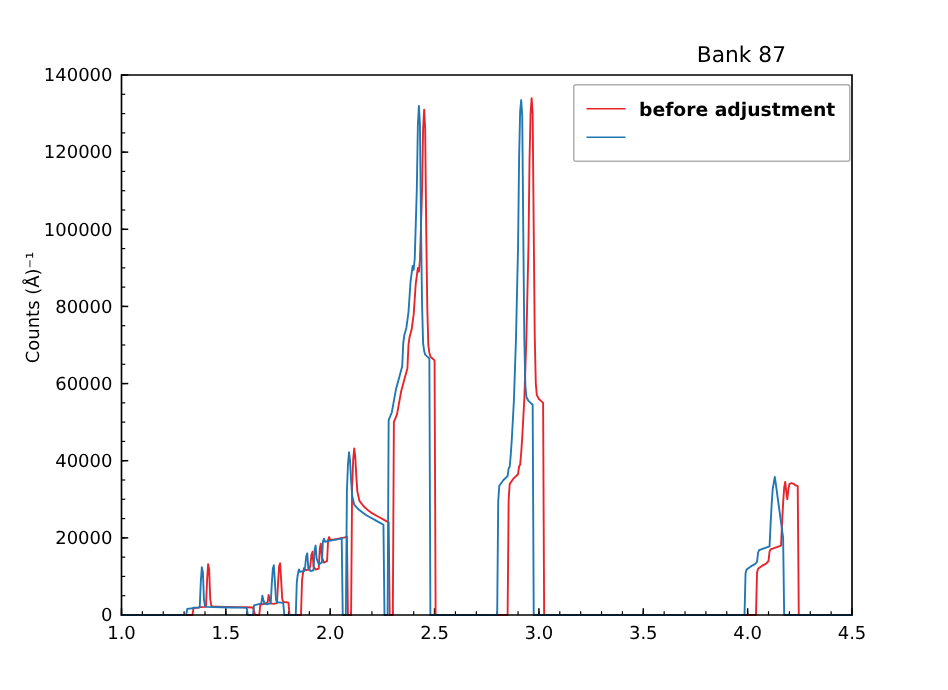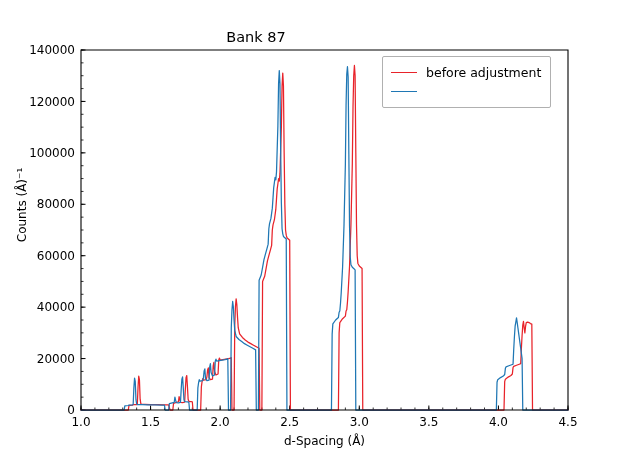--- a/index.html
+++ b/index.html
@@ -4,22 +4,22 @@
 <style>
   html,body{margin:0;padding:0;}
   body{
     width:632px;height:460px;
     background:#ffffff;
     font-family:"DejaVu Sans", sans-serif;
     overflow:hidden;
   }
   #figure{position:relative;width:632px;height:460px;}
   #plot-title{
-    position:absolute;left:0;top:29px;width:512px;
-    text-align:center;font-size:14.5px;color:#000;
+    position:absolute;left:12px;top:29px;width:512px;
+    text-align:right;font-size:14.5px;color:#000;
   }
   #axes-svg{position:absolute;left:0;top:0;}
   .tick-label{font-size:12px;fill:#000;font-family:"DejaVu Sans",sans-serif;}
   .axis-line{stroke:#000;stroke-width:1.1;fill:none;}
   .tick-mark{stroke:#000;stroke-width:1.0;}
   .minor-tick{stroke:#000;stroke-width:0.8;}
   #ylabel{
     position:absolute;left:-38px;top:198px;width:120px;
     text-align:center;font-size:12px;color:#000;
     transform:rotate(-90deg);transform-origin:center center;
@@ -28,32 +28,31 @@
     position:absolute;left:81px;top:434px;width:487px;
     text-align:center;font-size:12px;color:#000;
   }
   #legend{
     position:absolute;left:382px;top:56px;
     border:1px solid #b0b0b0;border-radius:2px;background:#ffffff;
     padding:6px 9px 6px 8px;
   }
   .legend-row{display:flex;align-items:center;height:19px;}
   .legend-swatch{width:26px;height:0;border-top-width:1.7px;border-top-style:solid;margin-right:9px;}
-  .legend-text{font-size:12.5px;color:#000;white-space:nowrap;}
+  .legend-text{font-size:12.5px;color:#000;white-space:nowrap;font-weight:bold;}
   .series-path{fill:none;stroke-width:1.25;stroke-linejoin:round;stroke-linecap:round;}
 </style>
 </head>
 <body>
 
 <div id="figure">
 
   <div id="plot-title">Bank 87</div>
 
   <div id="ylabel">Counts (Å)⁻¹</div>
-  <div id="xlabel">d-Spacing (Å)</div>
 
   <svg id="axes-svg" width="632" height="460">
     <g id="minor-ticks">
         <line x1="81" y1="410" x2="81" y2="407.5" class="minor-tick"></line>
         <line x1="94.91428571428573" y1="410" x2="94.91428571428573" y2="407.5" class="minor-tick"></line>
         <line x1="108.82857142857145" y1="410" x2="108.82857142857145" y2="407.5" class="minor-tick"></line>
         <line x1="122.74285714285718" y1="410" x2="122.74285714285718" y2="407.5" class="minor-tick"></line>
         <line x1="136.6571428571429" y1="410" x2="136.6571428571429" y2="407.5" class="minor-tick"></line>
         <line x1="150.57142857142864" y1="410" x2="150.57142857142864" y2="407.5" class="minor-tick"></line>
         <line x1="164.48571428571435" y1="410" x2="164.48571428571435" y2="407.5" class="minor-tick"></line>

